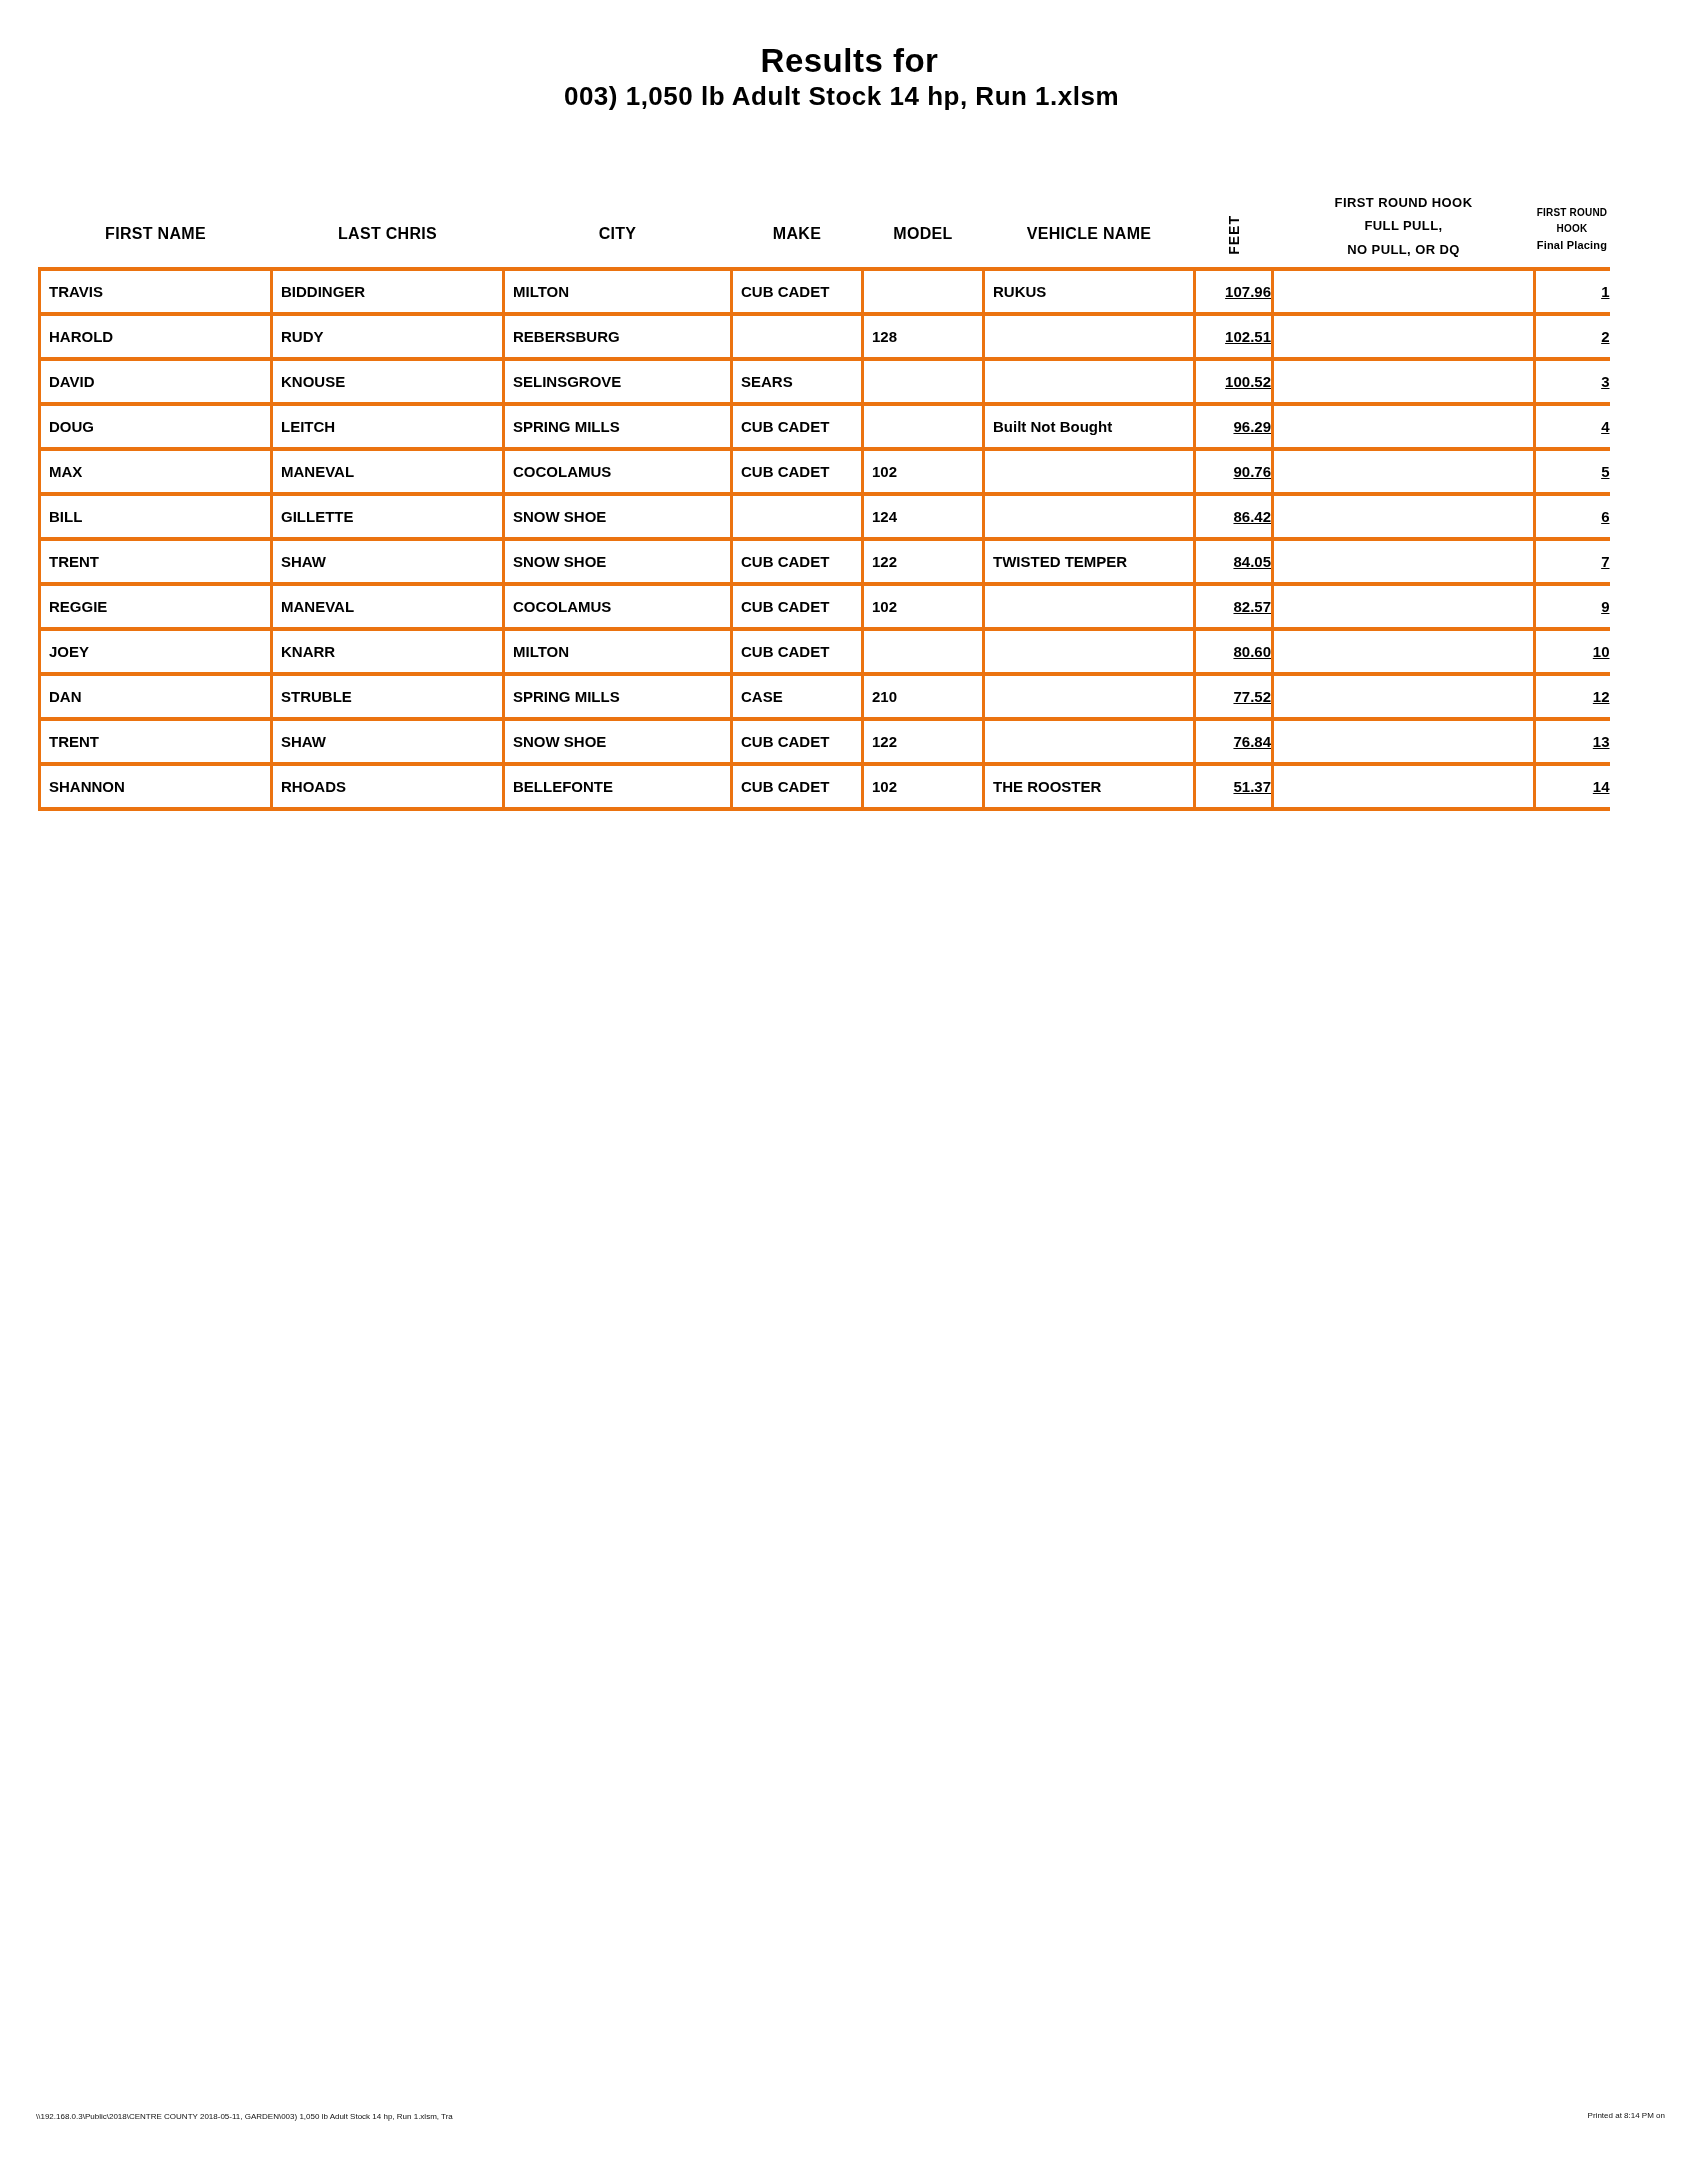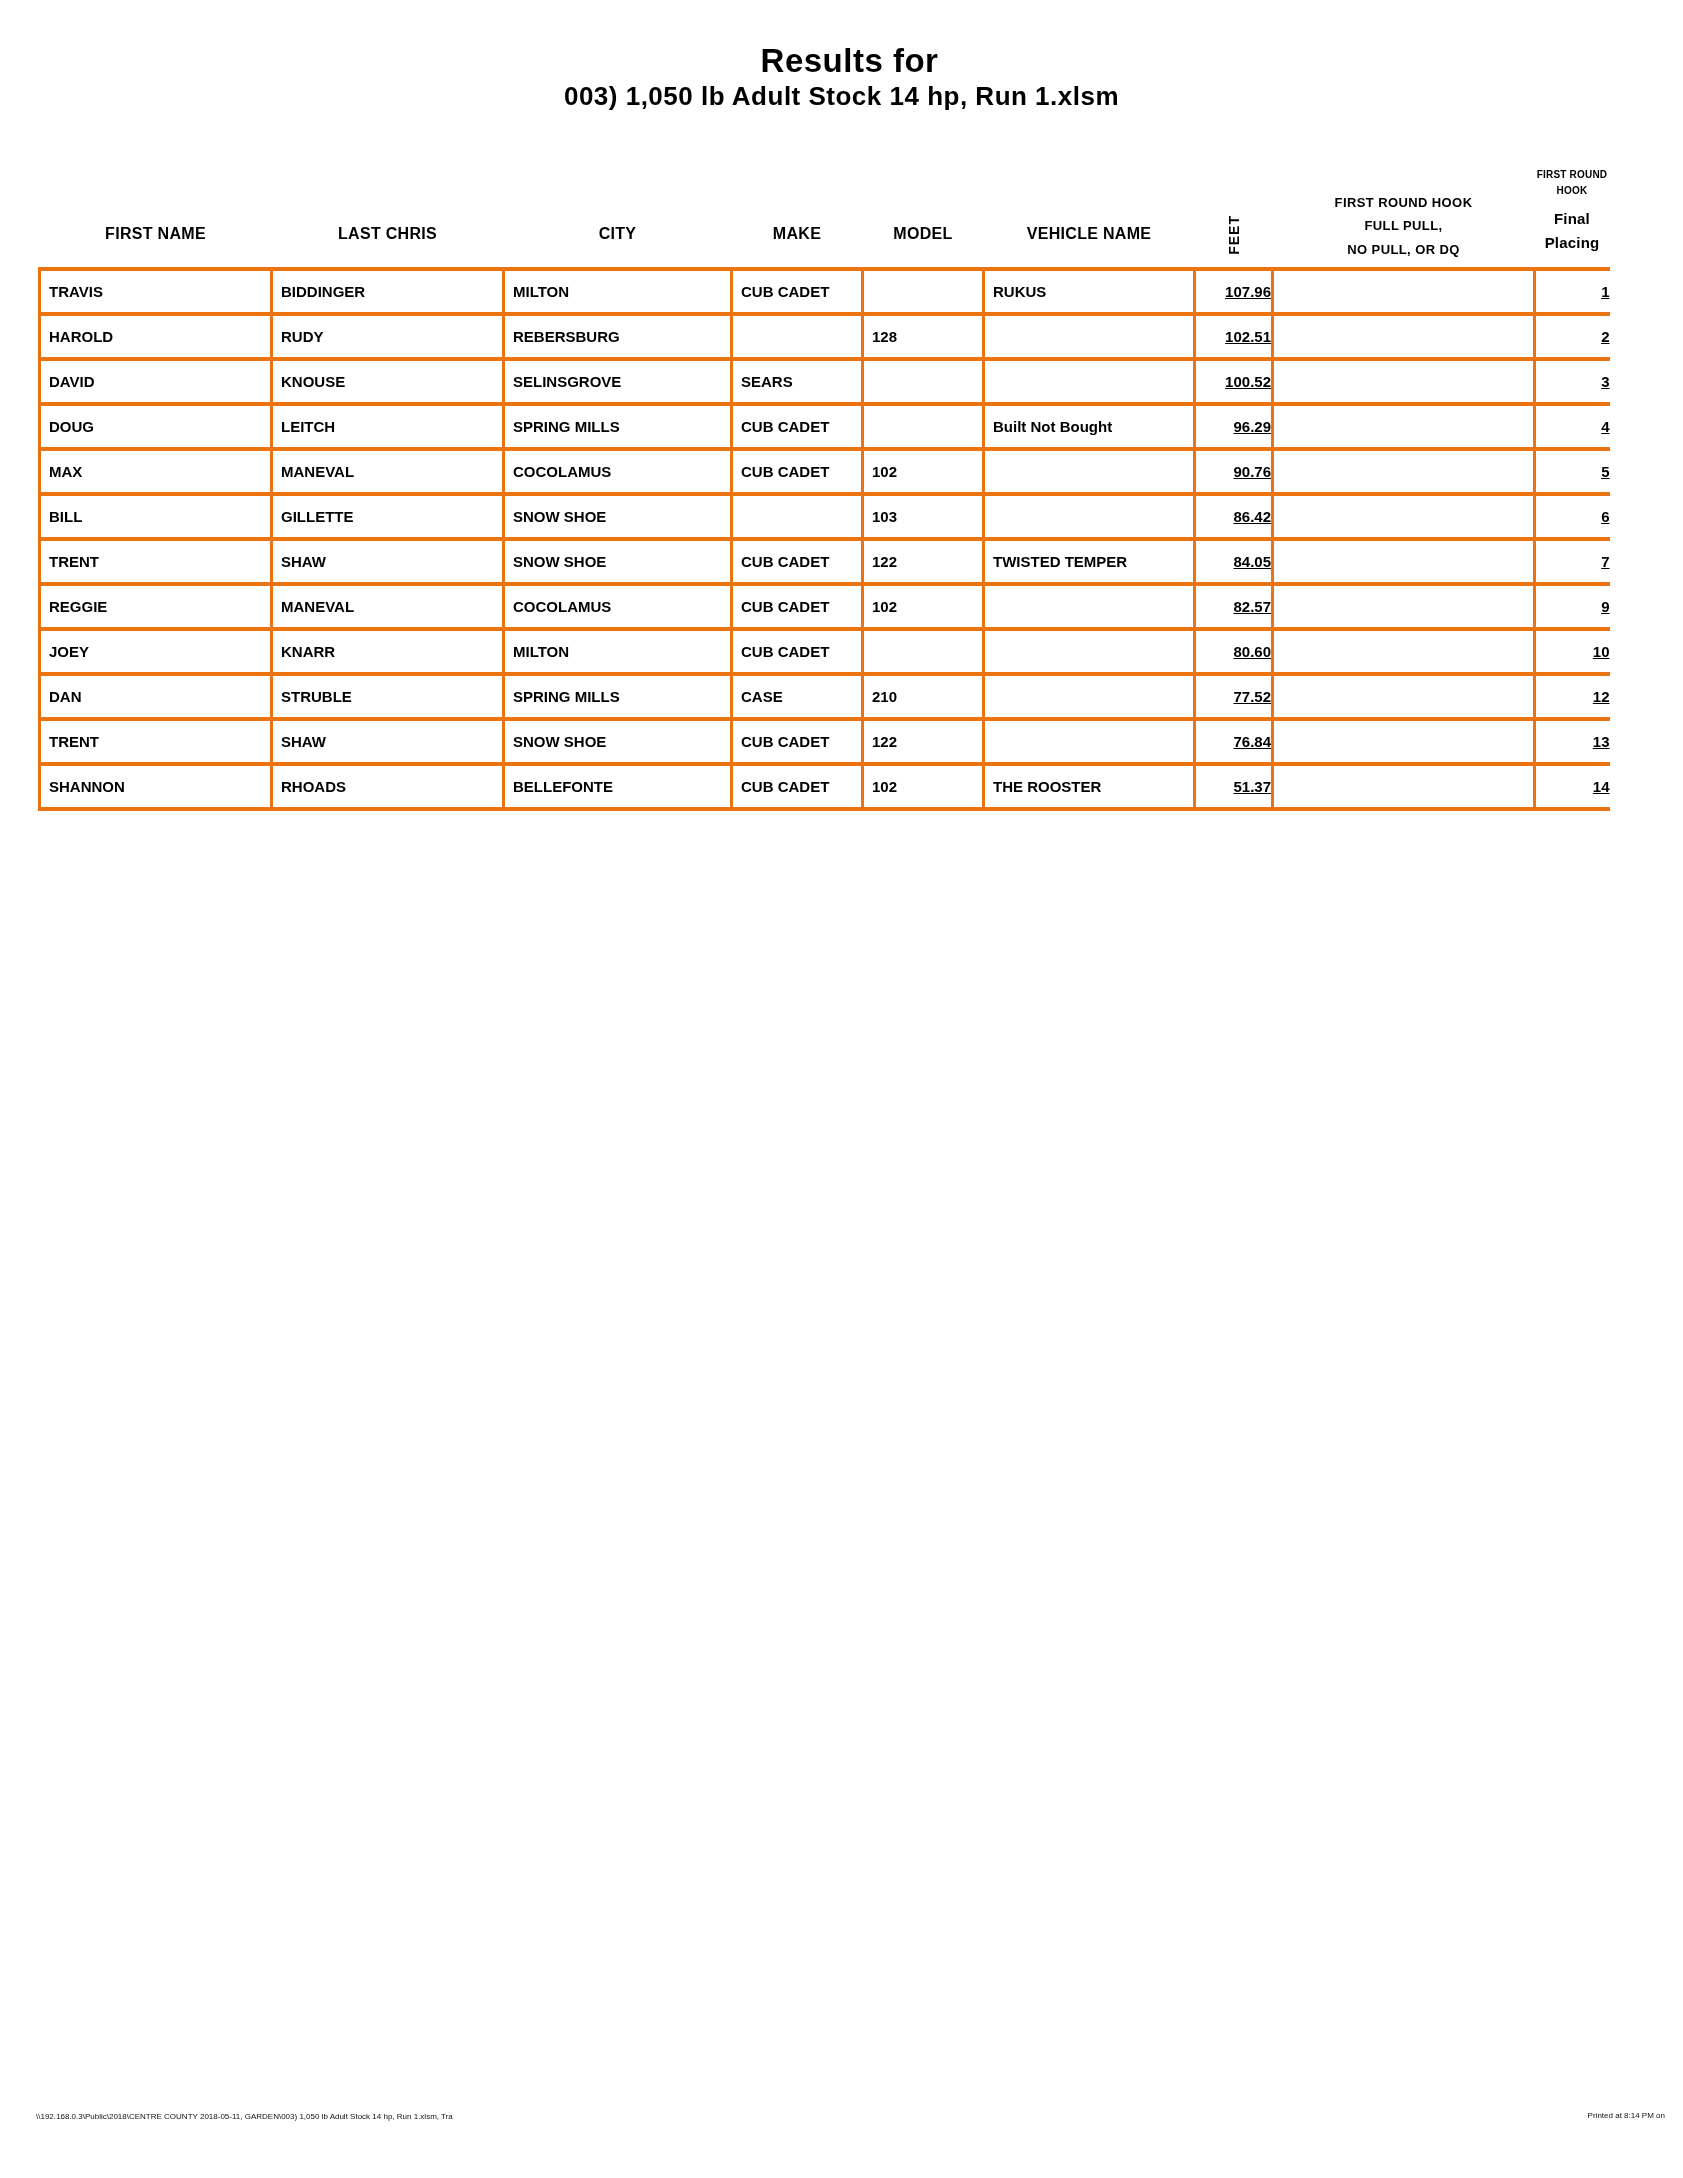--- a/index.html
+++ b/index.html
@@ -37,21 +37,21 @@
   thead td.hdr-simple{padding-bottom:24px;}
   thead td.hdr-feet{padding-bottom:8px;}
   .vert{
     display:inline-block;
     writing-mode:vertical-rl;
     transform:rotate(180deg);
     font-size:14px;letter-spacing:1px;
   }
   thead td.hdr-hook{font-size:13px;line-height:1.8;padding-bottom:6px;letter-spacing:0.4px;}
   thead td.hdr-placing{font-size:10px;line-height:1.6;padding-bottom:12px;letter-spacing:0.2px;}
-  thead td.hdr-placing .placing-sub{font-size:15px;margin-top:8px;}
+  thead td.hdr-placing .placing-sub{font-size:11px;}
   
   tbody tr{border-bottom:4px solid var(--orange);}
   tbody tr:first-child{border-top:4px solid var(--orange);}
   tbody td{
     height:41px;
     border-left:3px solid var(--orange);
     font-size:15px;font-weight:bold;
     overflow:hidden;white-space:nowrap;
     padding:0;
   }
@@ -162,21 +162,21 @@
         <td class="align-left"></td>
         <td class="align-center">90.76</td>
         <td class="align-center"></td>
         <td class="align-center">5</td>
       </tr>
       <tr>
         <td class="align-left">BILL</td>
         <td class="align-left">GILLETTE</td>
         <td class="align-left">SNOW SHOE</td>
         <td class="align-left"></td>
-        <td class="align-left">103</td>
+        <td class="align-left">124</td>
         <td class="align-left"></td>
         <td class="align-center">86.42</td>
         <td class="align-center"></td>
         <td class="align-center">6</td>
       </tr>
       <tr>
         <td class="align-left">TRENT</td>
         <td class="align-left">SHAW</td>
         <td class="align-left">SNOW SHOE</td>
         <td class="align-left">CUB CADET</td>

